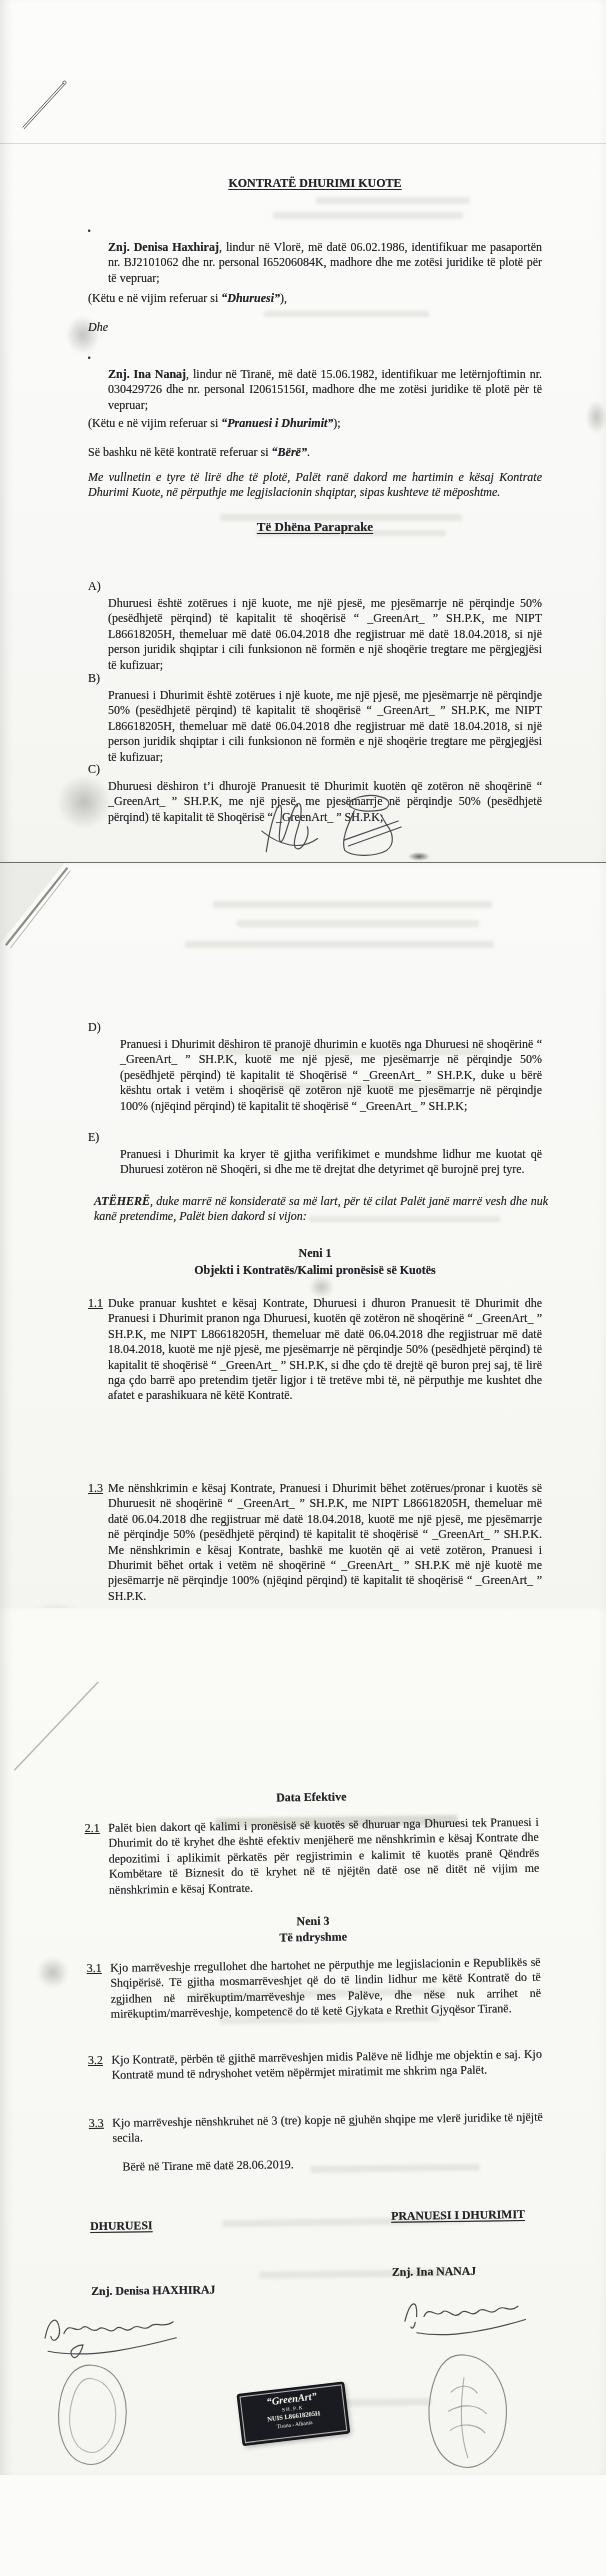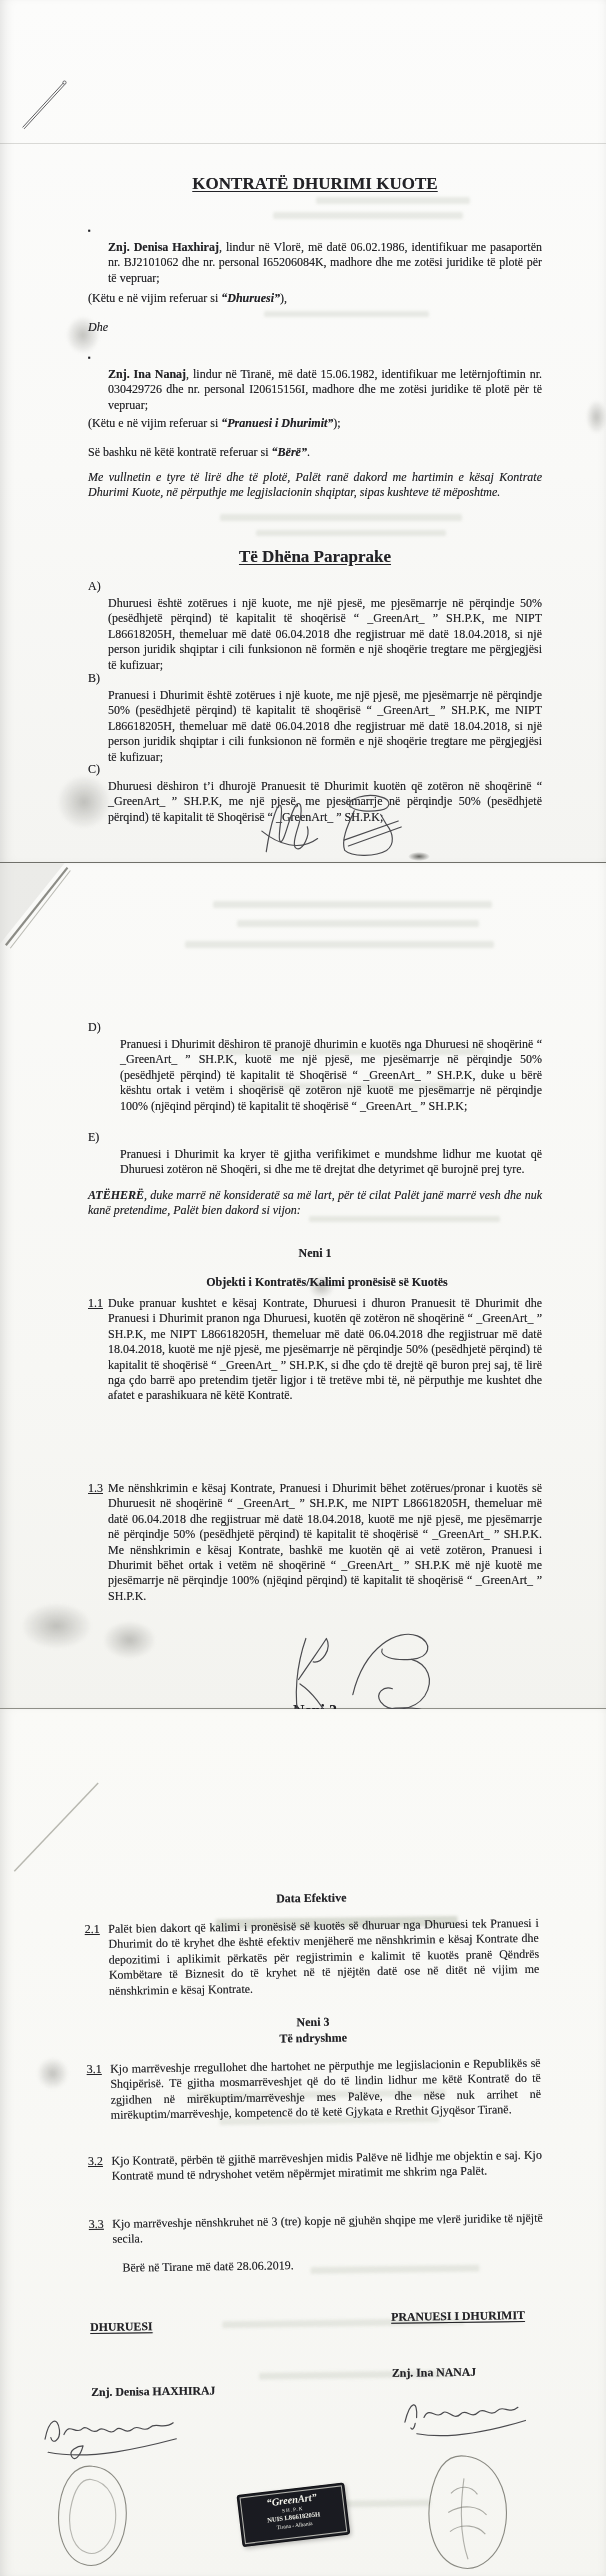--- a/index.html
+++ b/index.html
@@ -4,27 +4,27 @@
 <style>
   html,body{margin:0;padding:0;background:#e9e9e6;}
   .scan{position:relative;width:607px;height:2576px;background:#fbfbf9;overflow:hidden;
         font-family:"Liberation Serif",serif;color:#232327;}
   .page{position:absolute;left:0;width:607px;
         box-shadow:inset 10.3px 0 14.7px -10.3px rgba(0,0,0,.16), inset -7.3px 0 11.8px -8.8px rgba(0,0,0,.10);}
   #p1{top:0;height:862px;background:linear-gradient(180deg,#fcfcfb 0%,#f9f9f7 55%,#f4f4f1 100%);
       border-bottom:1.5px solid #6f6f69;}
   #p2{top:863px;height:845px;background:linear-gradient(180deg,#fafaf8 0%,#f7f7f4 60%,#f3f3ef 100%);
       border-bottom:0.7px solid #8f8f88;}
-  #p3{top:1709px;height:867px;background:linear-gradient(180deg,#fafaf7 0%,#f8f8f5 50%,#f5f5f1 100%);}
+  #p3{top:1608px;height:867px;background:linear-gradient(180deg,#fafaf7 0%,#f8f8f5 50%,#f5f5f1 100%);}
   .tilt{position:absolute;inset:0;transform:rotate(-0.8deg);transform-origin:309px 455px;}
 
   .blk{position:absolute;left:88px;width:454px;font-size:12px;line-height:15.4px;
        text-align:justify;text-shadow:0 0 0.3px rgba(20,20,25,.45);}
   .center{text-align:center;font-weight:bold;}
-  .title{font-size:17px;}
+  .title{font-size:12px;}
   .uline{text-decoration:underline;text-underline-offset:2.2px;}
   .it{font-style:italic;}
   .bd{font-weight:bold;}
   .bi{font-weight:bold;font-style:italic;}
   .li{display:flex;}
   .li .lbl{flex:0 0 20px;}
   .li.wide .lbl{flex:0 0 32px;}
   .li .blt{flex:0 0 20px;font-size:8px;line-height:15.4px;}
   .li .txt{flex:1;text-align:justify;margin-top:17px;}
   .clause{display:flex;}
@@ -90,21 +90,21 @@
       <span class="blt">▪</span>
       <span class="txt"><b>Znj. Ina Nanaj</b><span>, lindur në Tiranë, më datë 15.06.1982, identifikuar me letërnjoftimin nr. 030429726 dhe nr. personal I20615156I, madhore dhe me zotësi juridike të plotë për të vepruar;</span></span>
     </div>
 
     <p class="blk plain" style="top:416px;margin:0"><span>(Këtu e në vijim referuar si </span><span class="bi">“Pranuesi i Dhurimit”</span><span>);</span></p>
 
     <p class="blk plain" style="top:445px;margin:0"><span>Së bashku në këtë kontratë referuar si </span><span class="bi">“Bërë”</span><span>.</span></p>
 
     <p class="blk it" style="top:470px;margin:0">Me vullnetin e tyre të lirë dhe të plotë, Palët ranë dakord me hartimin e kësaj Kontrate Dhurimi Kuote, në përputhje me legjislacionin shqiptar, sipas kushteve të mëposhtme.</p>
 
-    <h2 class="blk center" style="top:549px;margin:0;font-size:17px"><span class="uline">Të Dhëna Paraprake</span></h2>
+    <h2 class="blk center" style="top:519px;margin:0;font-size:13px"><span class="uline">Të Dhëna Paraprake</span></h2>
 
     <div class="blk li" style="top:579px">
       <span class="lbl">A)</span>
       <span class="txt">Dhuruesi është zotërues i një kuote, me një pjesë, me pjesëmarrje në përqindje 50% (pesëdhjetë përqind) të kapitalit të shoqërisë “ _GreenArt_ ” SH.P.K, me NIPT L86618205H, themeluar më datë 06.04.2018 dhe regjistruar më datë 18.04.2018, si një person juridik shqiptar i cili funksionon në formën e një shoqërie tregtare me përgjegjësi të kufizuar;</span>
     </div>
     <div class="blk li" style="top:671px">
       <span class="lbl">B)</span>
       <span class="txt">Pranuesi i Dhurimit është zotërues i një kuote, me një pjesë, me pjesëmarrje në përqindje 50% (pesëdhjetë përqind) të kapitalit të shoqërisë “ _GreenArt_ ” SH.P.K, me NIPT L86618205H, themeluar më datë 06.04.2018 dhe regjistruar më datë 18.04.2018, si një person juridik shqiptar i cili funksionon në formën e një shoqërie tregtare me përgjegjësi të kufizuar;</span>
     </div>
     <div class="blk li" style="top:762px">
@@ -141,24 +141,24 @@
 
     <div class="blk li wide" style="top:157px">
       <span class="lbl">D)</span>
       <span class="txt">Pranuesi i Dhurimit dëshiron të pranojë dhurimin e kuotës nga Dhuruesi në shoqërinë “ _GreenArt_ ” SH.P.K, kuotë me një pjesë, me pjesëmarrje në përqindje 50% (pesëdhjetë përqind) të kapitalit të Shoqërisë “ _GreenArt_ ” SH.P.K, duke u bërë kështu ortak i vetëm i shoqërisë që zotëron një kuotë me pjesëmarrje në përqindje 100% (njëqind përqind) të kapitalit të shoqërisë “ _GreenArt_ ” SH.P.K;</span>
     </div>
     <div class="blk li wide" style="top:267px">
       <span class="lbl">E)</span>
       <span class="txt">Pranuesi i Dhurimit ka kryer të gjitha verifikimet e mundshme lidhur me kuotat që Dhuruesi zotëron në Shoqëri, si dhe me të drejtat dhe detyrimet që burojnë prej tyre.</span>
     </div>
 
-    <p class="blk it" style="top:325px;margin:0"><span class="bd">ATËHERË</span><span>, duke marrë në konsideratë sa më lart, për të cilat Palët janë marrë vesh dhe nuk kanë pretendime, Palët bien dakord si vijon:</span></p>
+    <p class="blk it" style="top:325px;margin:6px"><span class="bd">ATËHERË</span><span>, duke marrë në konsideratë sa më lart, për të cilat Palët janë marrë vesh dhe nuk kanë pretendime, Palët bien dakord si vijon:</span></p>
 
     <h3 class="blk center" style="top:383px;margin:0;font-size:12px">Neni 1</h3>
-    <h3 class="blk center" style="top:400px;margin:12px;font-size:12px">Objekti i Kontratës/Kalimi pronësisë së Kuotës</h3>
+    <h3 class="blk center" style="top:400px;margin:0;font-size:12px">Objekti i Kontratës/Kalimi pronësisë së Kuotës</h3>
 
     <div class="blk clause" style="top:433px">
       <span class="num">1.1</span>
       <span class="txt">Duke pranuar kushtet e kësaj Kontrate, Dhuruesi i dhuron Pranuesit të Dhurimit dhe Pranuesi i Dhurimit pranon nga Dhuruesi, kuotën që zotëron në shoqërinë “ _GreenArt_ ” SH.P.K, me NIPT L86618205H, themeluar më datë 06.04.2018 dhe regjistruar më datë 18.04.2018, kuotë me një pjesë, me pjesëmarrje në përqindje 50% (pesëdhjetë përqind) të kapitalit të shoqërisë “ _GreenArt_ ” SH.P.K, si dhe çdo të drejtë që buron prej saj, të lirë nga çdo barrë apo pretendim tjetër ligjor i të tretëve mbi të, në përputhje me kushtet dhe afatet e parashikuara në këtë Kontratë.</span>
     </div>
     <div class="blk clause" style="top:618px">
       <span class="num">1.3</span>
       <span class="txt">Me nënshkrimin e kësaj Kontrate, Pranuesi i Dhurimit bëhet zotërues/pronar i kuotës së Dhuruesit në shoqërinë “ _GreenArt_ ” SH.P.K, me NIPT L86618205H, themeluar më datë 06.04.2018 dhe regjistruar më datë 18.04.2018, kuotë me një pjesë, me pjesëmarrje në përqindje 50% (pesëdhjetë përqind) të kapitalit të shoqërisë “ _GreenArt_ ” SH.P.K. Me nënshkrimin e kësaj Kontrate, bashkë me kuotën që ai vetë zotëron, Pranuesi i Dhurimit bëhet ortak i vetëm në shoqërinë “ _GreenArt_ ” SH.P.K më një kuotë me pjesëmarrje në përqindje 100% (njëqind përqind) të kapitalit të shoqërisë “ _GreenArt_ ” SH.P.K.</span>
     </div>
 

